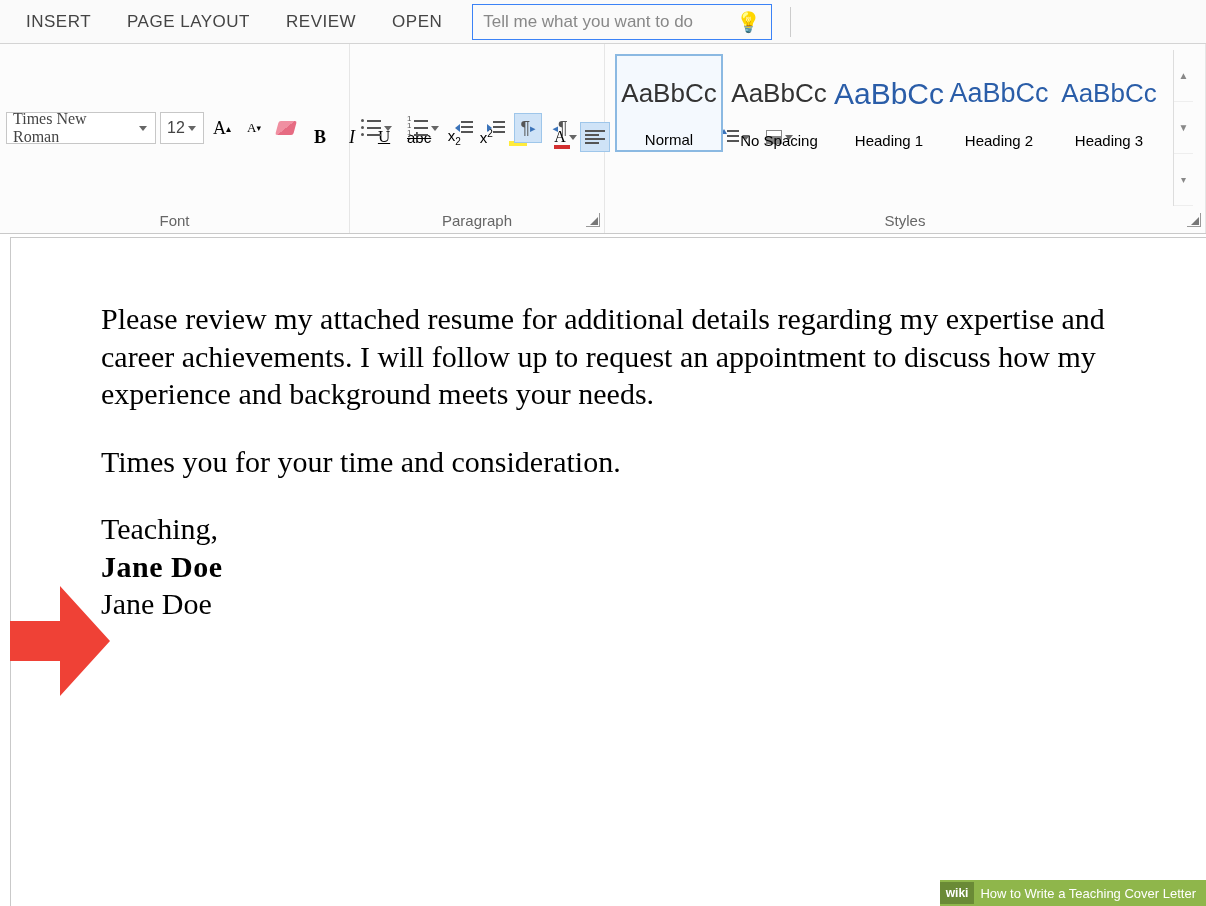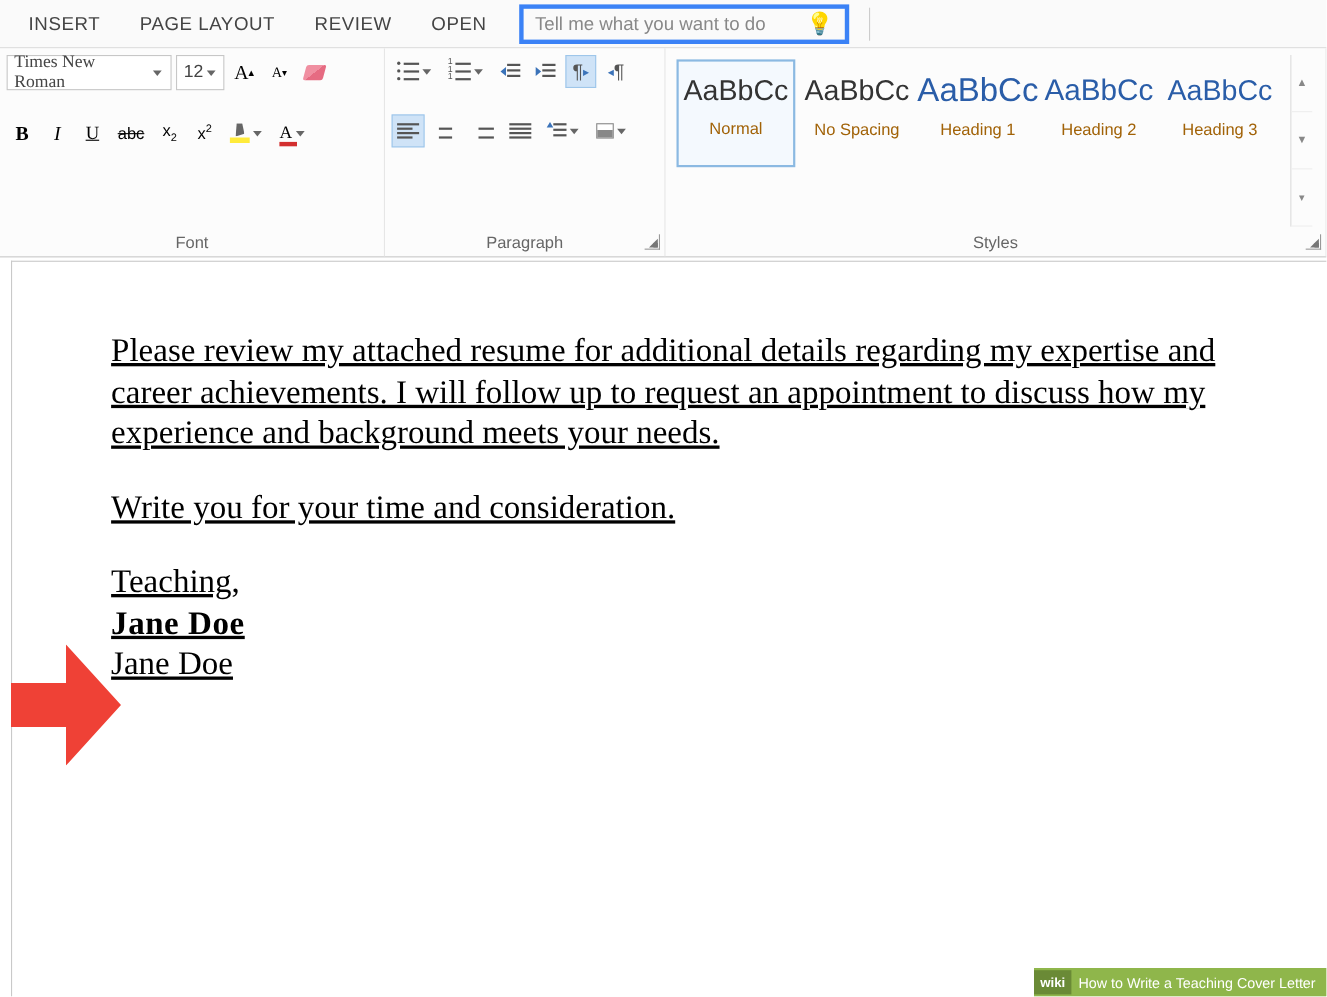--- a/index.html
+++ b/index.html
@@ -1,27 +1,27 @@
 <!DOCTYPE html>
 <html><head>
 <meta charset="utf-8">
 <style>
 * { box-sizing: border-box; margin: 0; padding: 0; }
 body { font-family: "Segoe UI", Arial, sans-serif; background: #fff; width: 1206px; height: 906px; overflow: hidden; position: relative; }
 
 .tabs { display: flex; align-items: center; height: 44px; border-bottom: 1px solid #d4d4d4; background: #fafafa; padding-left: 8px; gap: 0; }
 .tab { padding: 0 18px; font-size: 17px; color: #444; letter-spacing: 0.5px; height: 44px; display: flex; align-items: center; cursor: pointer; }
-.tell-me { flex: 0 0 300px; height: 36px; margin: 0 12px; border: 4px solid #3b82f6; display: flex; align-items: center; padding: 0 10px; color: #888; font-size: 17px; }
+.tell-me { flex: 0 0 300px; height: 36px; margin: 0 12px; border: 1px solid #3b82f6; display: flex; align-items: center; padding: 0 10px; color: #888; font-size: 17px; }
 .tell-me .bulb { margin-left: auto; color: #f6c453; font-size: 20px; }
 .tab-sep { width: 1px; height: 30px; background: #ccc; margin: 0 6px; }
 
 .ribbon { display: flex; border-bottom: 1px solid #c9c9c9; background: #fcfcfc; height: 190px; }
 .group { border-right: 1px solid #e6e6e6; padding: 6px 6px 0 6px; display: flex; flex-direction: column; position: relative; }
 .group-label { font-size: 15px; color: #666; text-align: center; padding: 6px 0 4px 0; }
-.group-body { flex: 1; display: flex; flex-direction: column; gap: 6px; }
+.group-body { flex: 1; display: flex; gap: 6px; }
 .row { display: flex; align-items: center; gap: 4px; }
 .btn { display: inline-flex; align-items: center; justify-content: center; min-width: 28px; height: 30px; padding: 0 4px; cursor: pointer; border: 1px solid transparent; }
 .btn.selected { background: #cfe3f7; border: 1px solid #9ec6ea; }
 .dd { width: 10px; height: 10px; display: inline-block; margin-left: 3px; }
 .dd::after { content: ""; display: block; width: 0; height: 0; border-left: 4px solid transparent; border-right: 4px solid transparent; border-top: 5px solid #666; margin-top: 3px; }
 
 .font-select { border: 1px solid #c7c7c7; height: 32px; padding: 0 6px; font-size: 16px; color: #444; display: flex; align-items: center; background: #fff; }
 .font-name { width: 150px; font-family: "Times New Roman", serif; }
 .font-size { width: 44px; }
 .grow { font-size: 18px; font-family: serif; }
@@ -58,26 +58,26 @@
 .spacing-icon::after { content: ""; position: absolute; left: 0; top: 1px; width: 0; border-left: 3px solid transparent; border-right: 3px solid transparent; border-bottom: 5px solid #3b73b9; }
 .shade-icon { width: 16px; height: 14px; background: linear-gradient(#fff 40%, #888 40%); border: 1px solid #888; }
 .launcher { position: absolute; right: 4px; bottom: 6px; width: 14px; height: 14px; border: 1px solid #999; border-top: none; border-left: none; cursor: pointer; }
 .launcher::after { content: ""; position: absolute; right: 1px; bottom: 1px; border-left: 4px solid transparent; border-top: 4px solid transparent; border-right: 4px solid #777; border-bottom: 4px solid #777; }
 
 .styles-body { display: flex; gap: 2px; padding: 4px; }
 .style-item { width: 108px; height: 98px; border: 1px solid transparent; display: flex; flex-direction: column; align-items: center; justify-content: center; cursor: pointer; }
 .style-item.sel { border: 2px solid #8bb9e2; background: #f4f9fe; }
 .style-sample { font-size: 26px; color: #333; flex: 1; display: flex; align-items: center; }
 .style-sample.blue { color: #2a5da8; font-size: 30px; }
-.style-label { font-size: 15px; color: #a16207; padding-bottom: 24px; }
+.style-label { font-size: 15px; color: #000000; padding-bottom: 2px; }
 .style-scroll { width: 20px; display: flex; flex-direction: column; border-left: 1px solid #ddd; }
 .style-scroll div { flex: 1; display: flex; align-items: center; justify-content: center; color: #888; cursor: pointer; border-bottom: 1px solid #eee; font-size: 10px; }
 
 .doc-area { position: absolute; top: 237px; left: 10px; right: 0; bottom: 0; background: #fff; border: 1px solid #c9c9c9; border-right: none; border-bottom: none; padding: 62px 90px 40px 90px; }
-.doc-text { font-family: "Times New Roman", serif; font-size: 30px; line-height: 1.25; color: #000; text-decoration: underline; }
+.doc-text { font-family: "Times New Roman", serif; font-size: 30px; line-height: 1.25; color: #000; }
 .para { margin-bottom: 30px; }
 .sig-script { font-family: "Brush Script MT", cursive; font-weight: bold; font-size: 30px; letter-spacing: 0.5px; }
 
 .arrow-callout { position: absolute; left: 10px; top: 586px; width: 100px; height: 110px; }
 .arrow-callout svg { width: 100%; height: 100%; }
 
 .wiki-bar { position: absolute; right: 0; bottom: 0; height: 26px; background: #8fb64b; color: #fff; font-size: 13px; display: flex; align-items: center; padding: 0 10px 0 0; }
 .wiki-bar .wk { background: #6a8a36; padding: 4px 6px; font-weight: bold; margin-right: 6px; font-size:12px; }
 </style>
 </head>
@@ -265,21 +265,21 @@
     </div>
     <div class="group-label">Styles</div>
     <div class="launcher"></div>
   </div>
 
 </div>
 
 <div class="doc-area">
   <div class="doc-text">
     <div class="para">Please review my attached resume for additional details regarding my expertise and career achievements. I will follow up to request an appointment to discuss how my experience and background meets your needs.</div>
-    <div class="para">Write you for your time and consideration.</div>
+    <div class="para">Times you for your time and consideration.</div>
     <div>Teaching,</div>
     <div class="sig-script">Jane Doe</div>
     <div>Jane Doe</div>
   </div>
 </div>
 
 <div class="arrow-callout">
   <svg viewBox="0 0 100 110">
     <polygon points="0,35 50,35 50,0 100,55 50,110 50,75 0,75" fill="#ef4136"></polygon>
   </svg>

